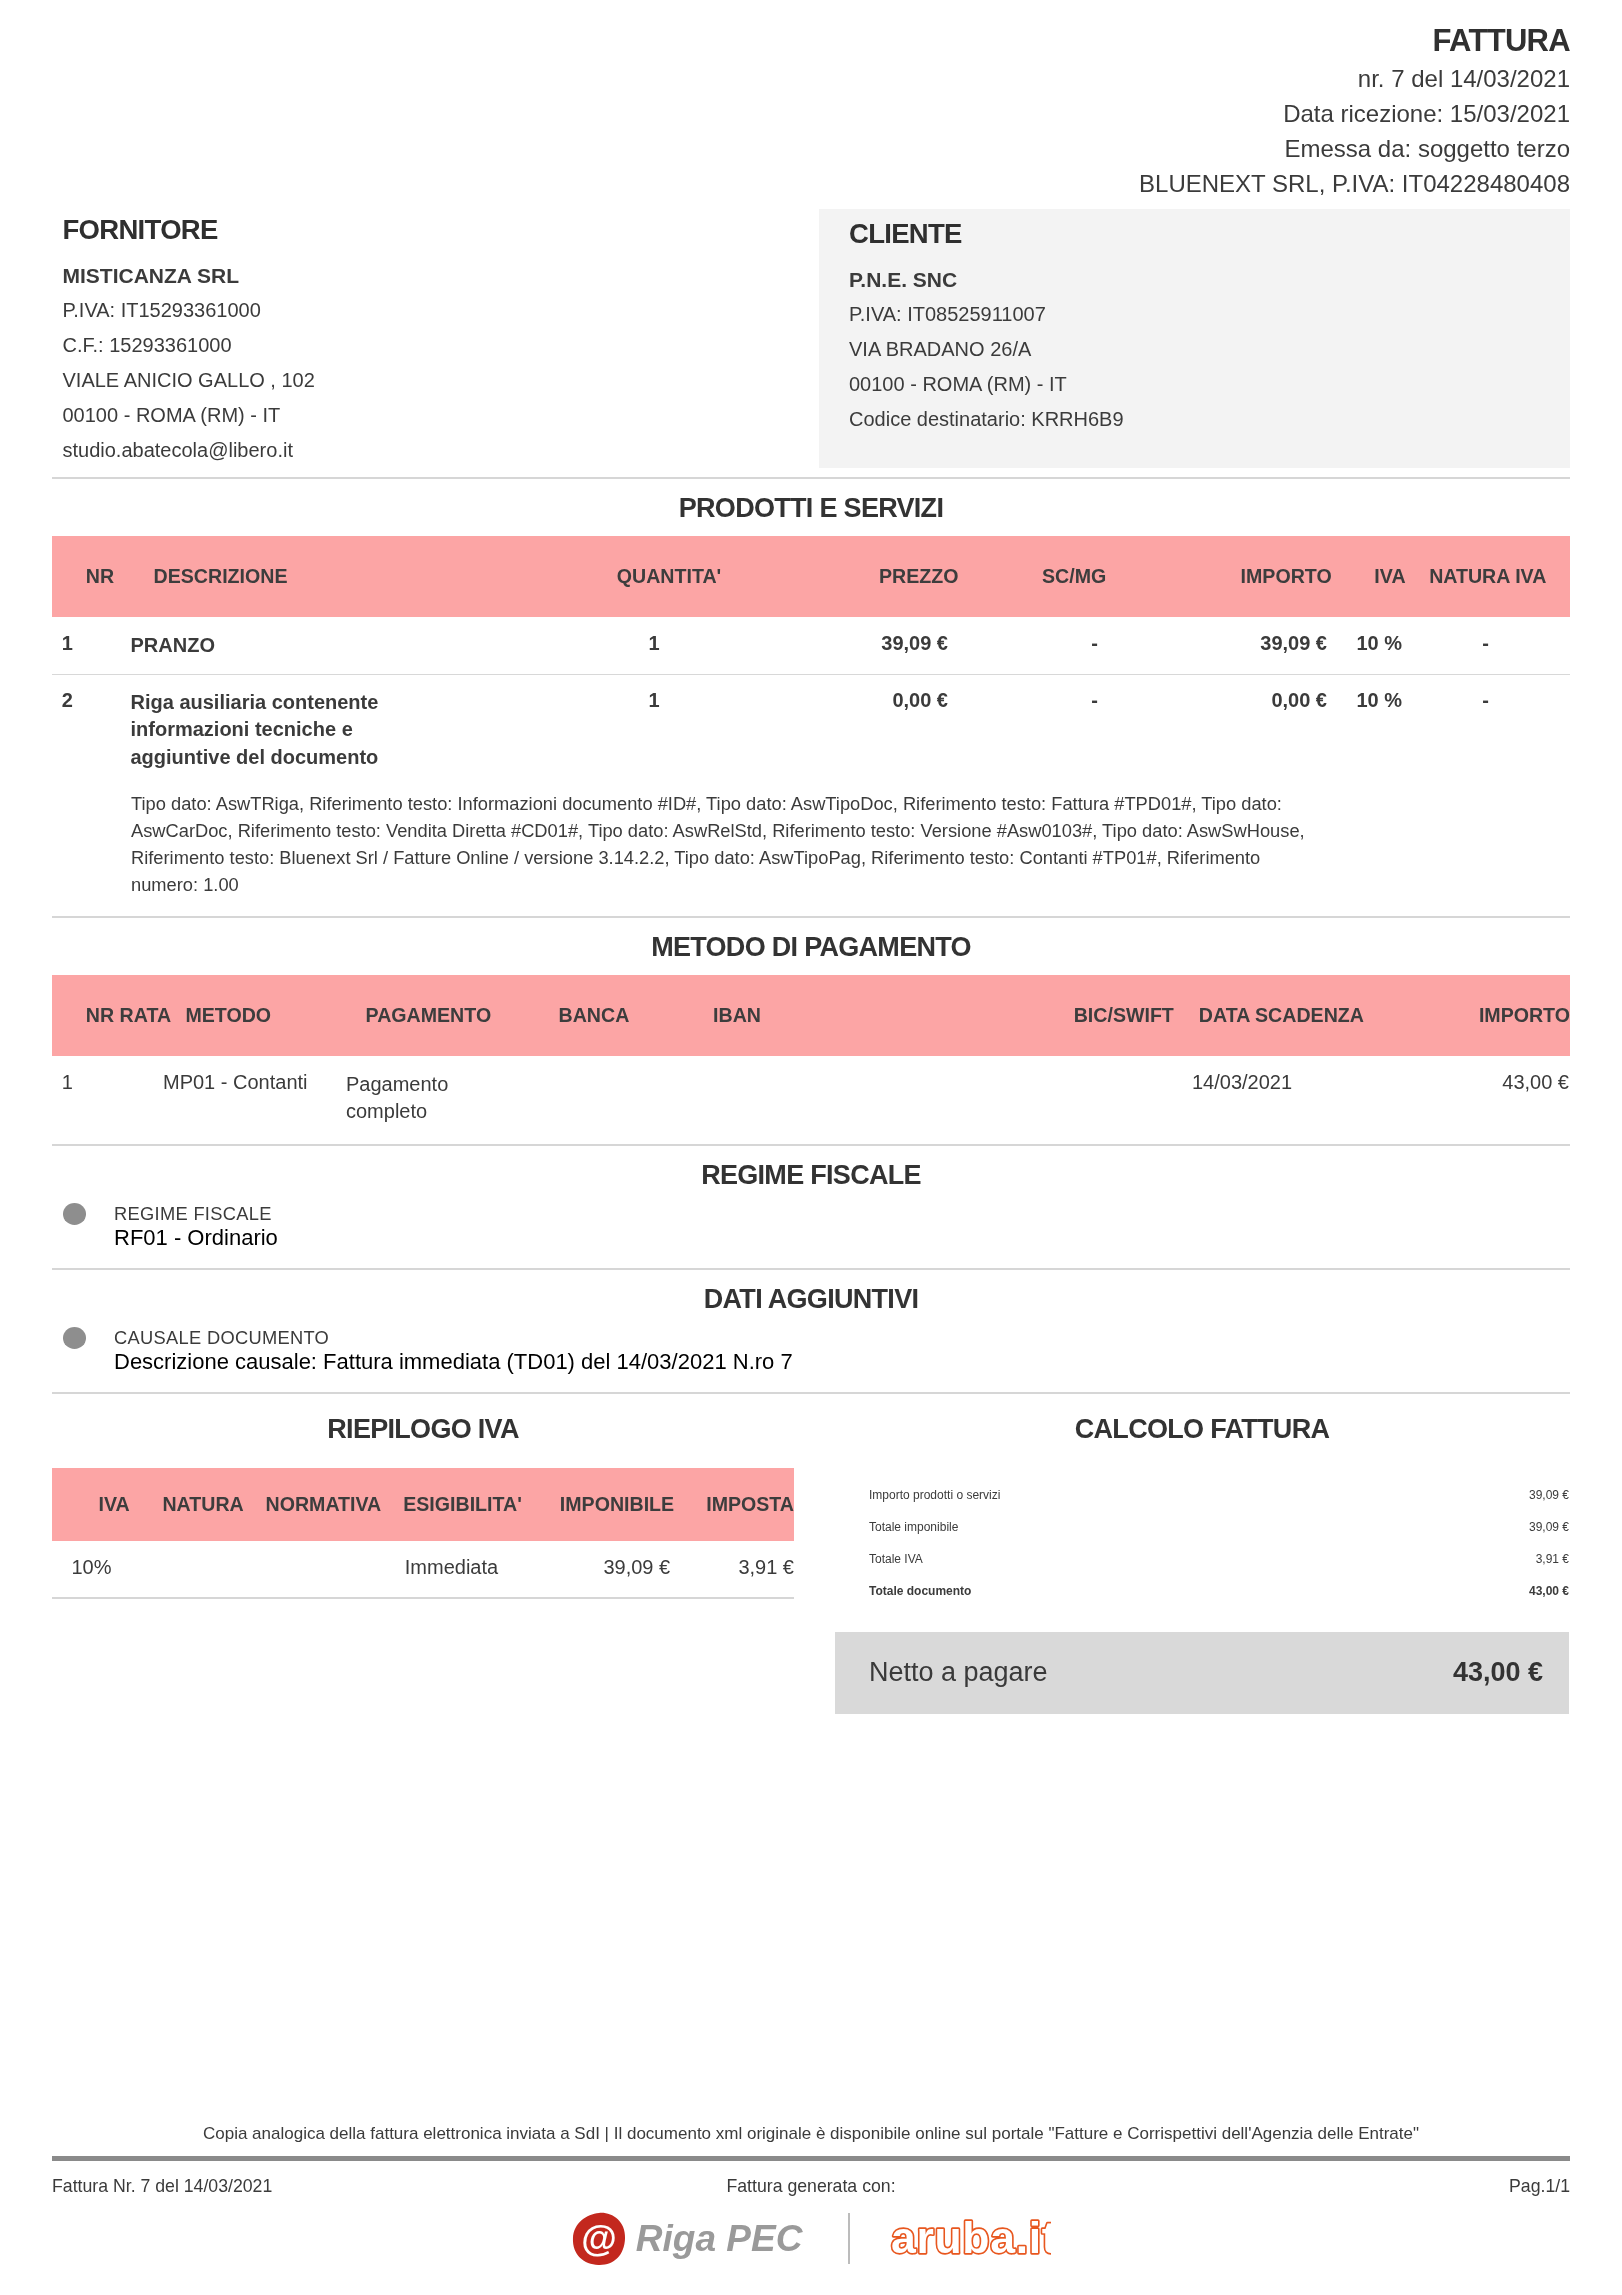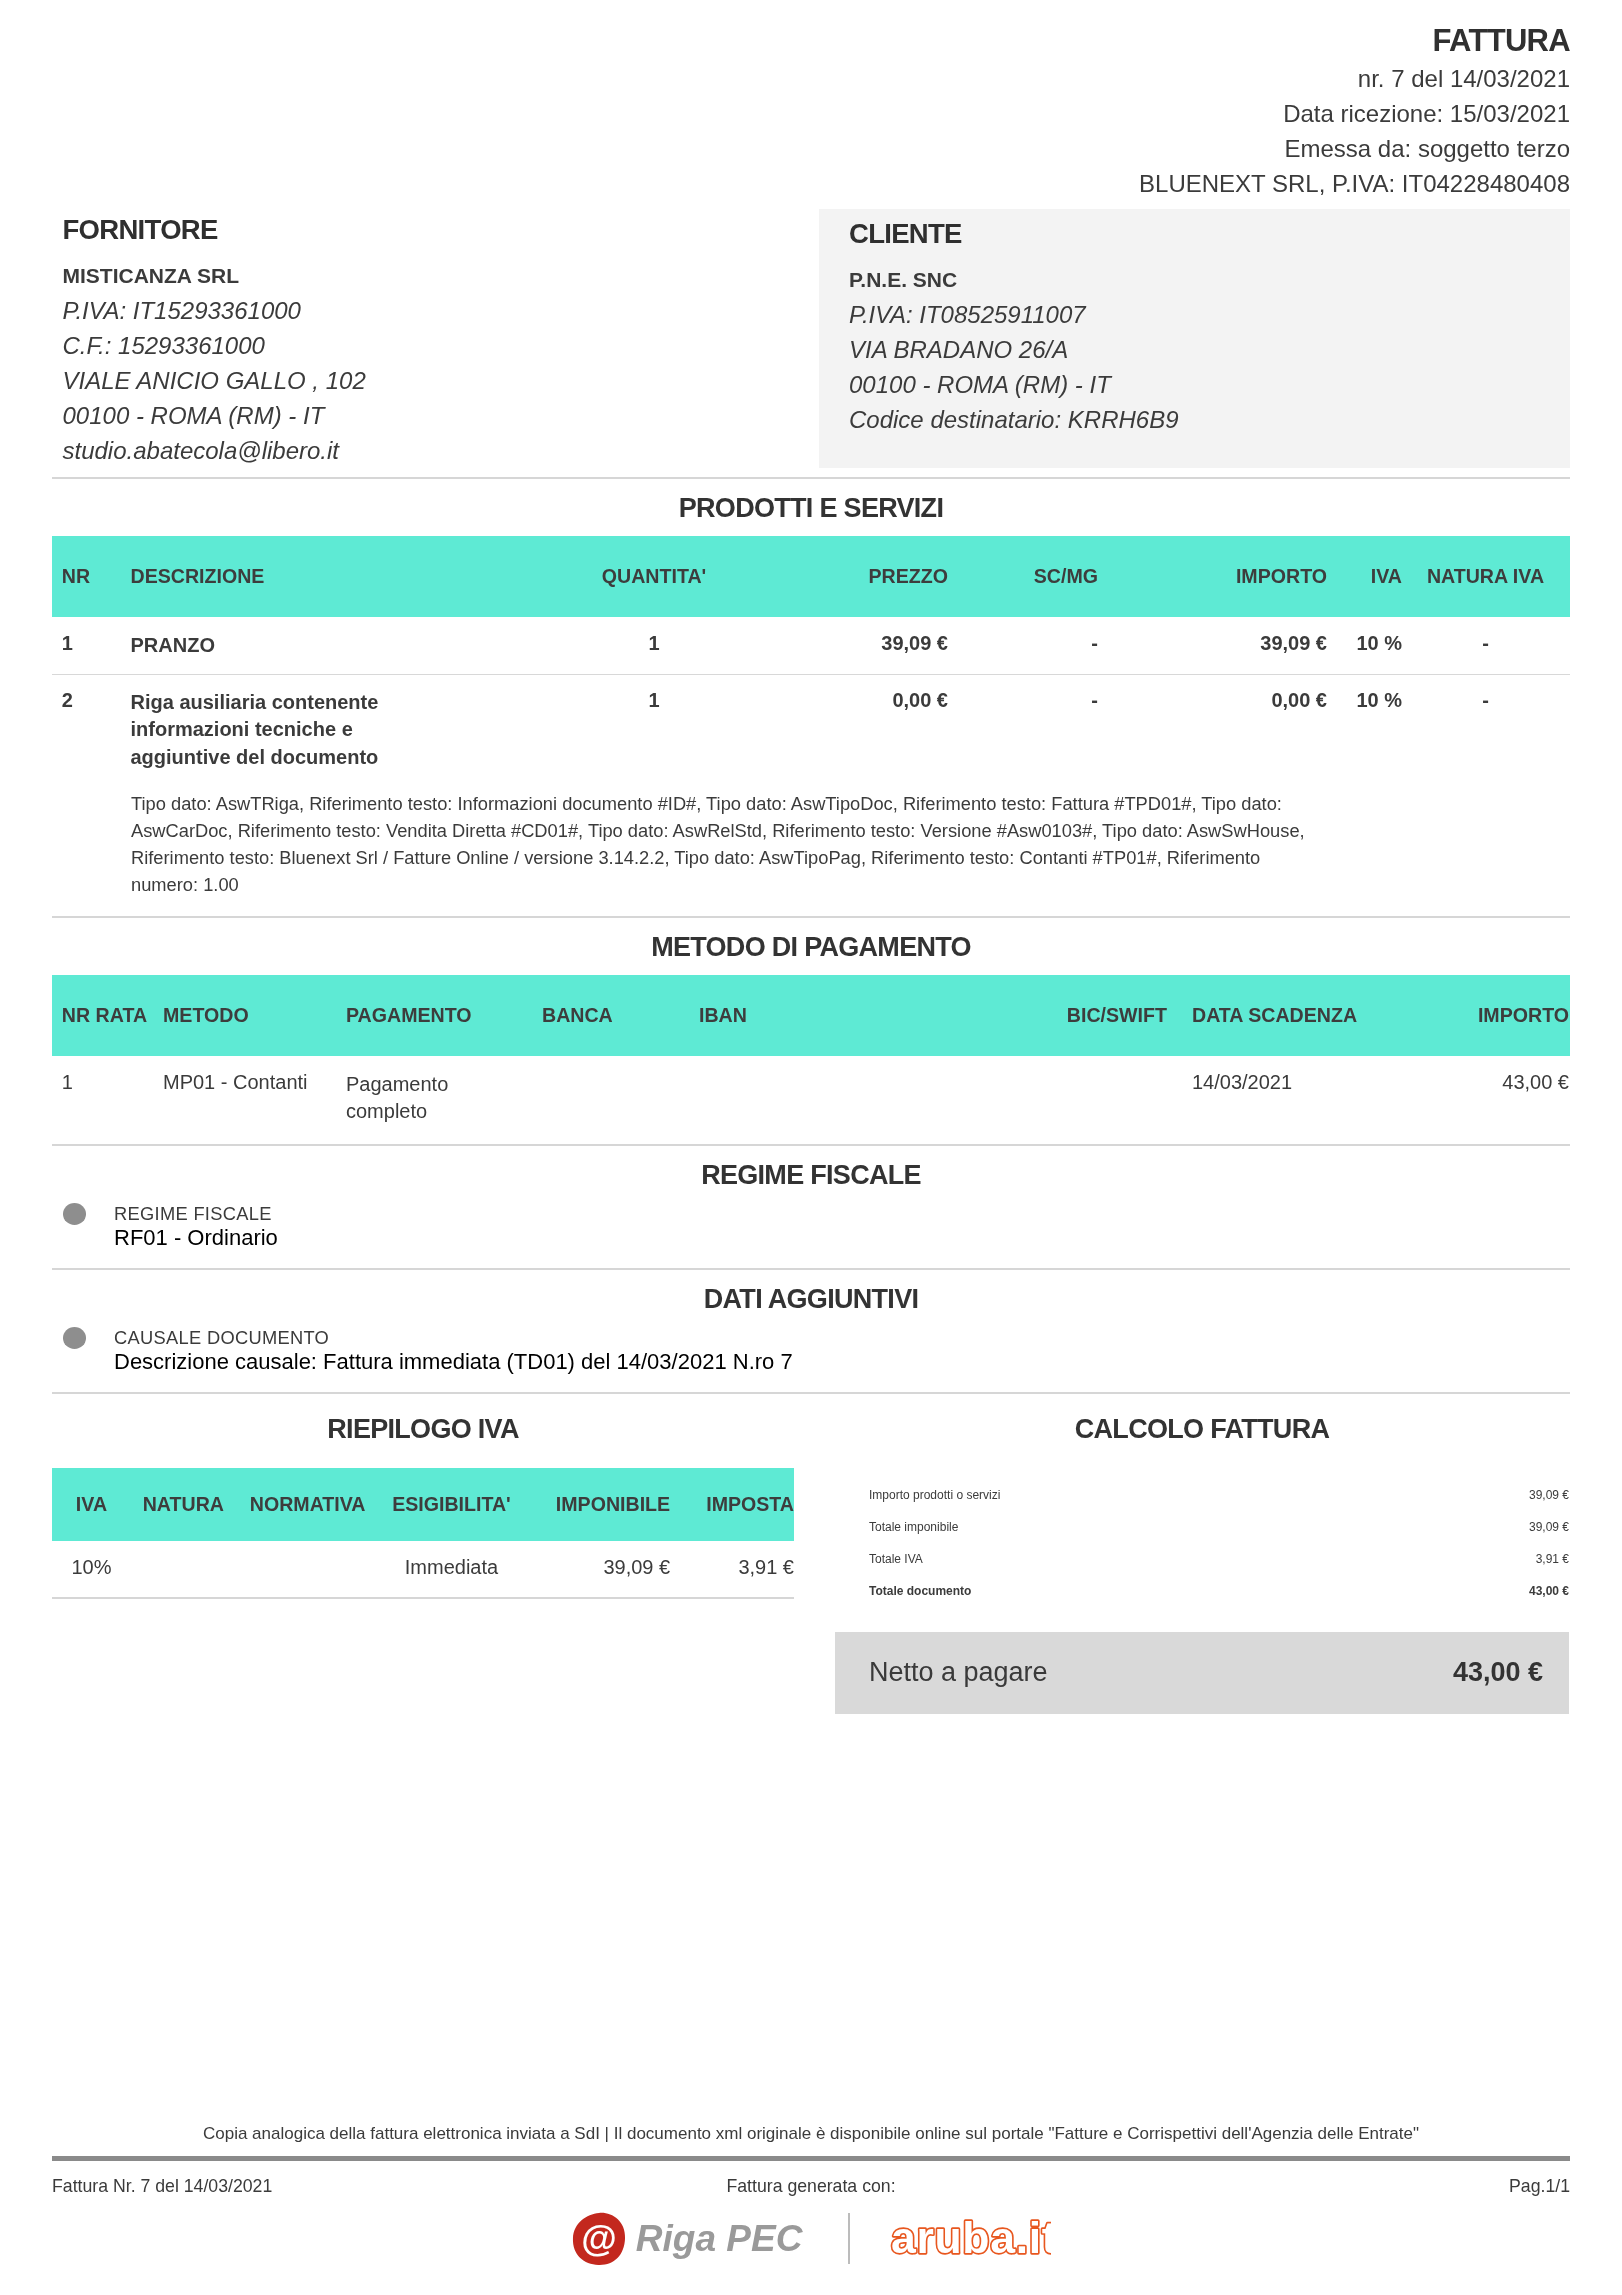--- a/index.html
+++ b/index.html
@@ -19,33 +19,33 @@
   .header-block { padding-top: 20px; text-align: right; }
   .doc-title { font-size: 31px; font-weight: 700; color: #303030; letter-spacing: -0.7px; line-height: 41px; }
   .header-line { font-size: 24px; line-height: 35px; color: #3b3b3b; }
 
   
   .parties { display: flex; justify-content: space-between; margin-top: 7.9px; }
   .supplier { flex: 1 1 auto; padding: 5.2px 26px 0 10.5px; }
   .customer-box { width: 751px; min-height: 247px; background: #f3f3f3; padding: 9.2px 19.6px 13px 30px; }
   .party-heading { font-size: 27.5px; font-weight: 700; color: #2f2f2f; letter-spacing: -0.7px; margin-bottom: 11.8px; }
   .party-name { font-size: 21px; font-weight: 700; line-height: 35px; }
-  .party-line { font-size: 24px; line-height: 35px; font-style: italic; }
+  .party-line { font-size: 20px; line-height: 35px; }
 
   .hdivider { border-top: 2px solid #d6d6d6; margin-top: 9.2px; }
 
   
   .section-heading {
     text-align: center; font-size: 27px; font-weight: 700; color: #333333;
     letter-spacing: -0.7px; margin: 14.4px 0 11.8px 0;
   }
 
   
   .trow { display: flex; align-items: flex-start; }
-  .thead { background: #5eead4; }
+  .thead { background: #fca5a5; padding-left: 24px; }
   .thead .tcell { font-size: 19.6px; font-weight: 600; color: #3d3d3d; padding-top: 29px; padding-bottom: 29px; }
   .tcell { padding-top: 14.4px; padding-bottom: 14.4px; font-size: 20px; }
   .row-sep { border-top: 1.3px solid #d8d8d8; }
 
   
   .pt-c0 { width: 72px; padding-left: 9.8px; }
   .pt-c1 { width: 458px; padding-left: 6.5px; }
   .pt-c2 { width: 144px; text-align: center; }
   .pt-c3 { width: 222px; text-align: right; }
   .pt-c4 { width: 150px; text-align: right; }

